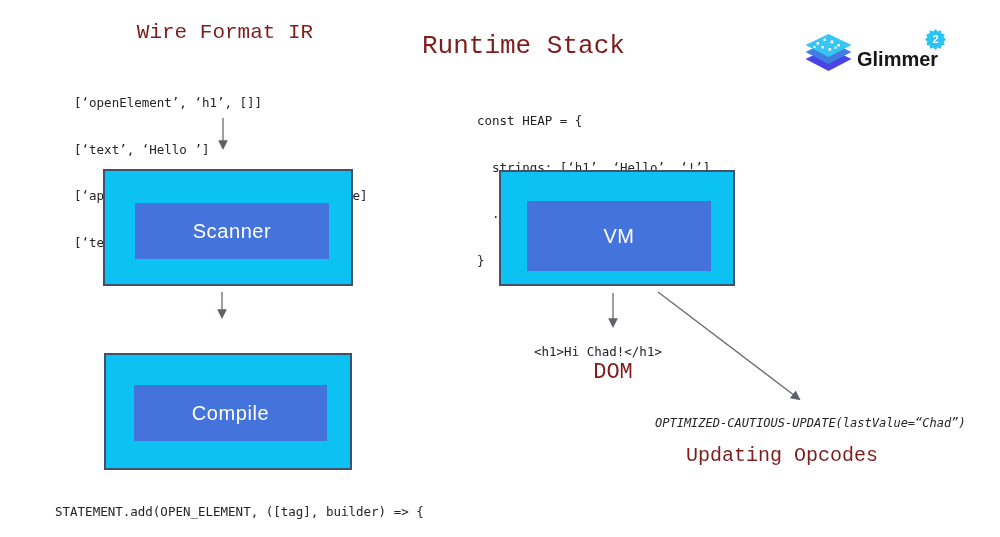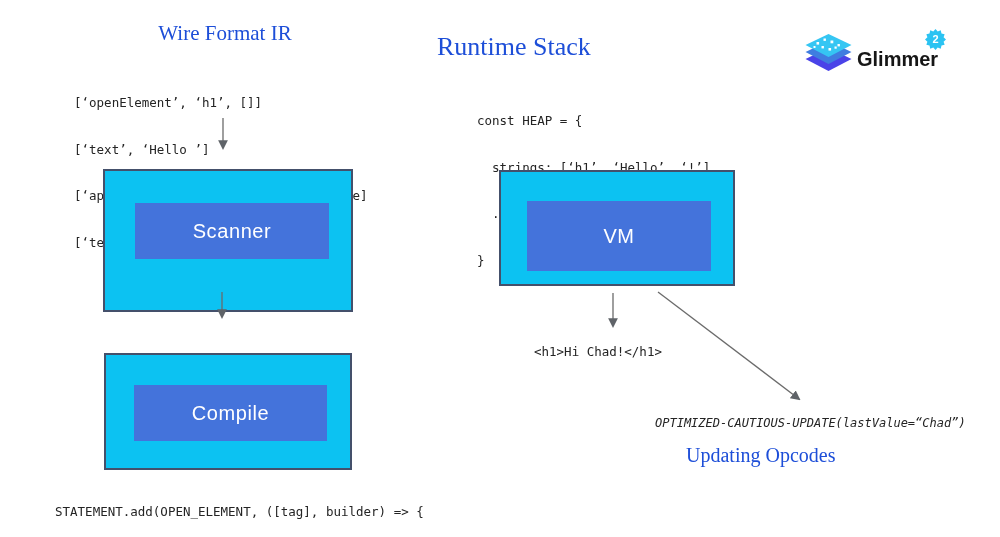--- a/index.html
+++ b/index.html
@@ -1,22 +1,22 @@
 <!DOCTYPE html>
 <html><head>
 <meta charset="utf-8">
 <style>
   html,body { margin:0; padding:0; background:#ffffff; }
   .slide {
     position:relative; width:1000px; height:537px; background:#ffffff;
     overflow:hidden; font-family:"Liberation Sans", sans-serif;
   }
   .heading {
-    position:absolute; color:#1d4ed8; font-weight:500;
-    font-family:Liberation Serif, serif; line-height:1.15;
+    position:absolute; color:#7f1d1d; font-weight:500;
+    font-family:Liberation Mono, monospace; line-height:1.15;
   }
   .code {
     position:absolute; color:#242424; white-space:pre;
     font-family:"DejaVu Sans Mono", monospace;
     font-size:12.5px; line-height:15.5px;
   }
   .misspelled {
     text-decoration-line: underline;
     text-decoration-style: wavy;
     text-decoration-color:#e0685c;
@@ -48,35 +48,35 @@
 
   <div class="heading" style="left:75px; top:21px; width:300px; text-align:center; font-size:21px;">Wire Format IR</div>
 
   <div class="code" style="left:74px; top:64px;">
     <div>[‘openElement’, ‘h1’, []]</div>
     <div>[‘text’, ‘Hello ’]</div>
     <div>[‘append’, [‘unknown’ [‘name’]], false]</div>
     <div>[‘text’, ‘!’]</div>
   </div>
 
-  <div class="outer-box" style="left:103px; top:169px; width:250px; height:143px;">
+  <div class="outer-box" style="left:103px; top:169px; width:250px; height:117px;">
     <div class="inner-box" style="left:30px; top:32px; width:194px; height:56px;">Scanner</div>
   </div>
 
   <div class="outer-box" style="left:104px; top:333px; width:248px; height:117px;margin-top:20px;">
     <div class="inner-box" style="left:28px; top:30px; width:193px; height:56px;">Compile</div>
   </div>
 
   <div class="code" style="left:55px; top:473px;">
     <div>STATEMENT.add(OPEN_ELEMENT, ([tag], builder) =&gt; {</div>
     
     
   </div>
 
-  <div class="heading" style="left:437px; top:32px; font-size:26px;">Runtime Stack</div>
+  <div class="heading" style="left:422px; top:32px; font-size:26px;">Runtime Stack</div>
 
   <svg class="stack-icon" viewBox="0 0 50 42" aria-hidden="true">
     <polygon points="25,15 48,26 25,38 2,26" fill="#4a43e8"></polygon>
     <polygon points="25,8 48,19 25,31 2,19" fill="#3f7de0"></polygon>
     <polygon points="25,1 48,12 25,24 2,12" fill="#35c6f3"></polygon>
     <g fill="#ffffff">
       <rect x="13" y="9" width="2.6" height="2.6"></rect>
       <rect x="20" y="5.5" width="2.4" height="2.4"></rect>
       <rect x="27" y="7.5" width="2.8" height="2.8"></rect>
       <rect x="34" y="11" width="2.4" height="2.4"></rect>
@@ -98,20 +98,21 @@
     <div>  ...</div>
     <div>}</div>
   </div>
 
   <div class="outer-box" style="left:499px; top:170px; width:236px; height:116px;">
     <div class="inner-box" style="left:26px; top:29px; width:184px; height:70px;">VM</div>
   </div>
 
   <div class="code" style="left:534px; top:344px;">&lt;h1&gt;Hi Chad!&lt;/h1&gt;</div>
 
+  <div class="heading" style="left:563px; top:360px; width:100px; text-align:center; font-size:22px;">DOM</div>
 
   <div class="code" style="left:655px; top:416px; font-size:12px;font-style:italic;">OPTIMIZED-CAUTIOUS-UPDATE(lastValue=“Chad”)</div>
 
   <div class="heading" style="left:686px; top:444px; width:200px; text-align:left; font-size:20px;">Updating Opcodes</div>
 
   <svg class="arrows" width="1000" height="537" viewBox="0 0 1000 537">
     <defs>
       <marker id="ah" viewBox="0 0 10 10" refX="8" refY="5" markerWidth="7.5" markerHeight="7.5" orient="auto-start-reverse">
         <path d="M0,0 L10,5 L0,10 z" fill="#5f6368"></path>
       </marker>

